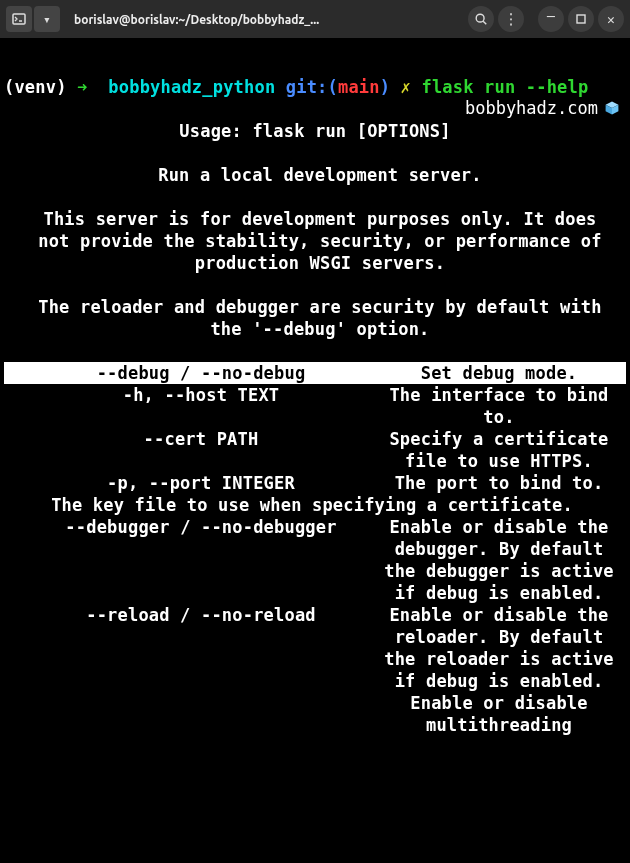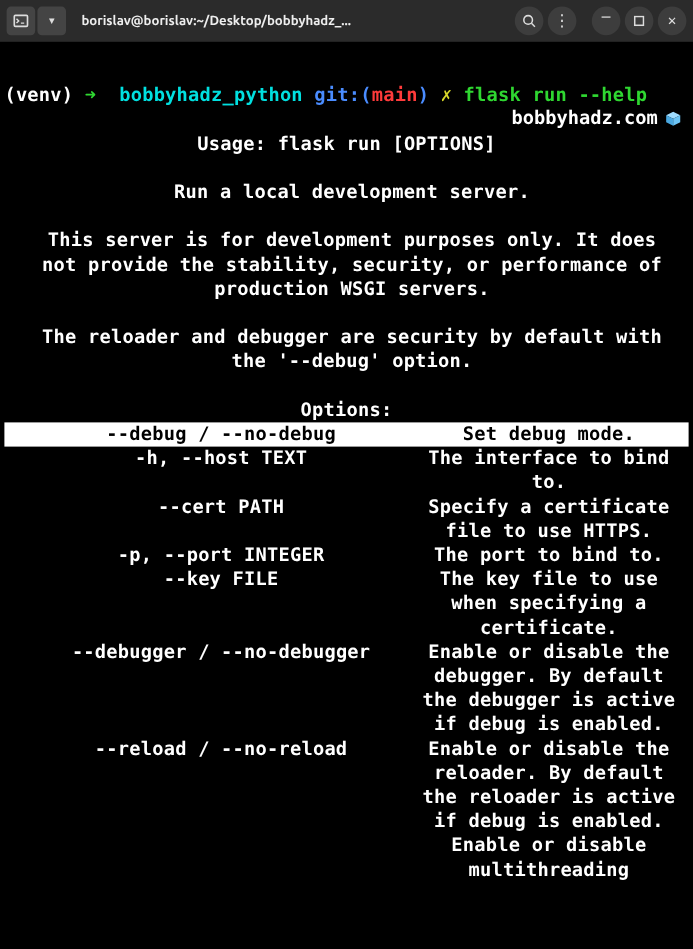--- a/index.html
+++ b/index.html
@@ -68,21 +68,21 @@
   .yellow{ color: #d8d82a; }
   .white{ color: #ffffff; text-align: center; }
   .rel { position: relative; }
   .watermark {
     position: absolute;
     right: 10px;
     top: 98px;
     color: #fff;
     font-family: "DejaVu Sans Mono", monospace;
     font-size: 17px;
-    font-weight: 700;
+    font-weight: 400;
     display: flex;
     align-items: center;
     gap: 6px;
   }
   .cube {
     width: 16px; height: 16px;
     display: inline-block;
   }
   .opt-row { display: flex; }
   .opt-flag { width: 374px; padding-left: 20px; white-space: pre; }
@@ -151,41 +151,39 @@
   <div class="blank"></div>
 
   <div class="para white">This server is for development purposes only. It does not provide the stability, security, or performance of production WSGI servers.</div>
 
   <div class="blank"></div>
 
   <div class="para white">The reloader and debugger are security by default with the '--debug' option.</div>
 
   <div class="blank"></div>
 
-  <div class="line white">Options:</div>
 
   <div id="options-container">
       <div class="opt-row white hl">
         <div class="opt-flag">--debug / --no-debug</div>
         <div class="opt-desc">Set debug mode.</div>
       </div>
       <div class="opt-row white">
         <div class="opt-flag">-h, --host TEXT</div>
         <div class="opt-desc">The interface to bind to.</div>
       </div>
       <div class="opt-row white">
         <div class="opt-flag">--cert PATH</div>
         <div class="opt-desc">Specify a certificate file to use HTTPS.</div>
       </div>
       <div class="opt-row white">
         <div class="opt-flag">-p, --port INTEGER</div>
         <div class="opt-desc">The port to bind to.</div>
       </div>
       <div class="opt-row white">
-        <div class="opt-flag">--key FILE</div>
         <div class="opt-desc">The key file to use when specifying a certificate.</div>
       </div>
       <div class="opt-row white">
         <div class="opt-flag">--debugger / --no-debugger</div>
         <div class="opt-desc">Enable or disable the debugger. By default the debugger is active if debug is enabled.</div>
       </div>
       <div class="opt-row white">
         <div class="opt-flag">--reload / --no-reload</div>
         <div class="opt-desc">Enable or disable the reloader. By default the reloader is active if debug is enabled.</div>
       </div>

